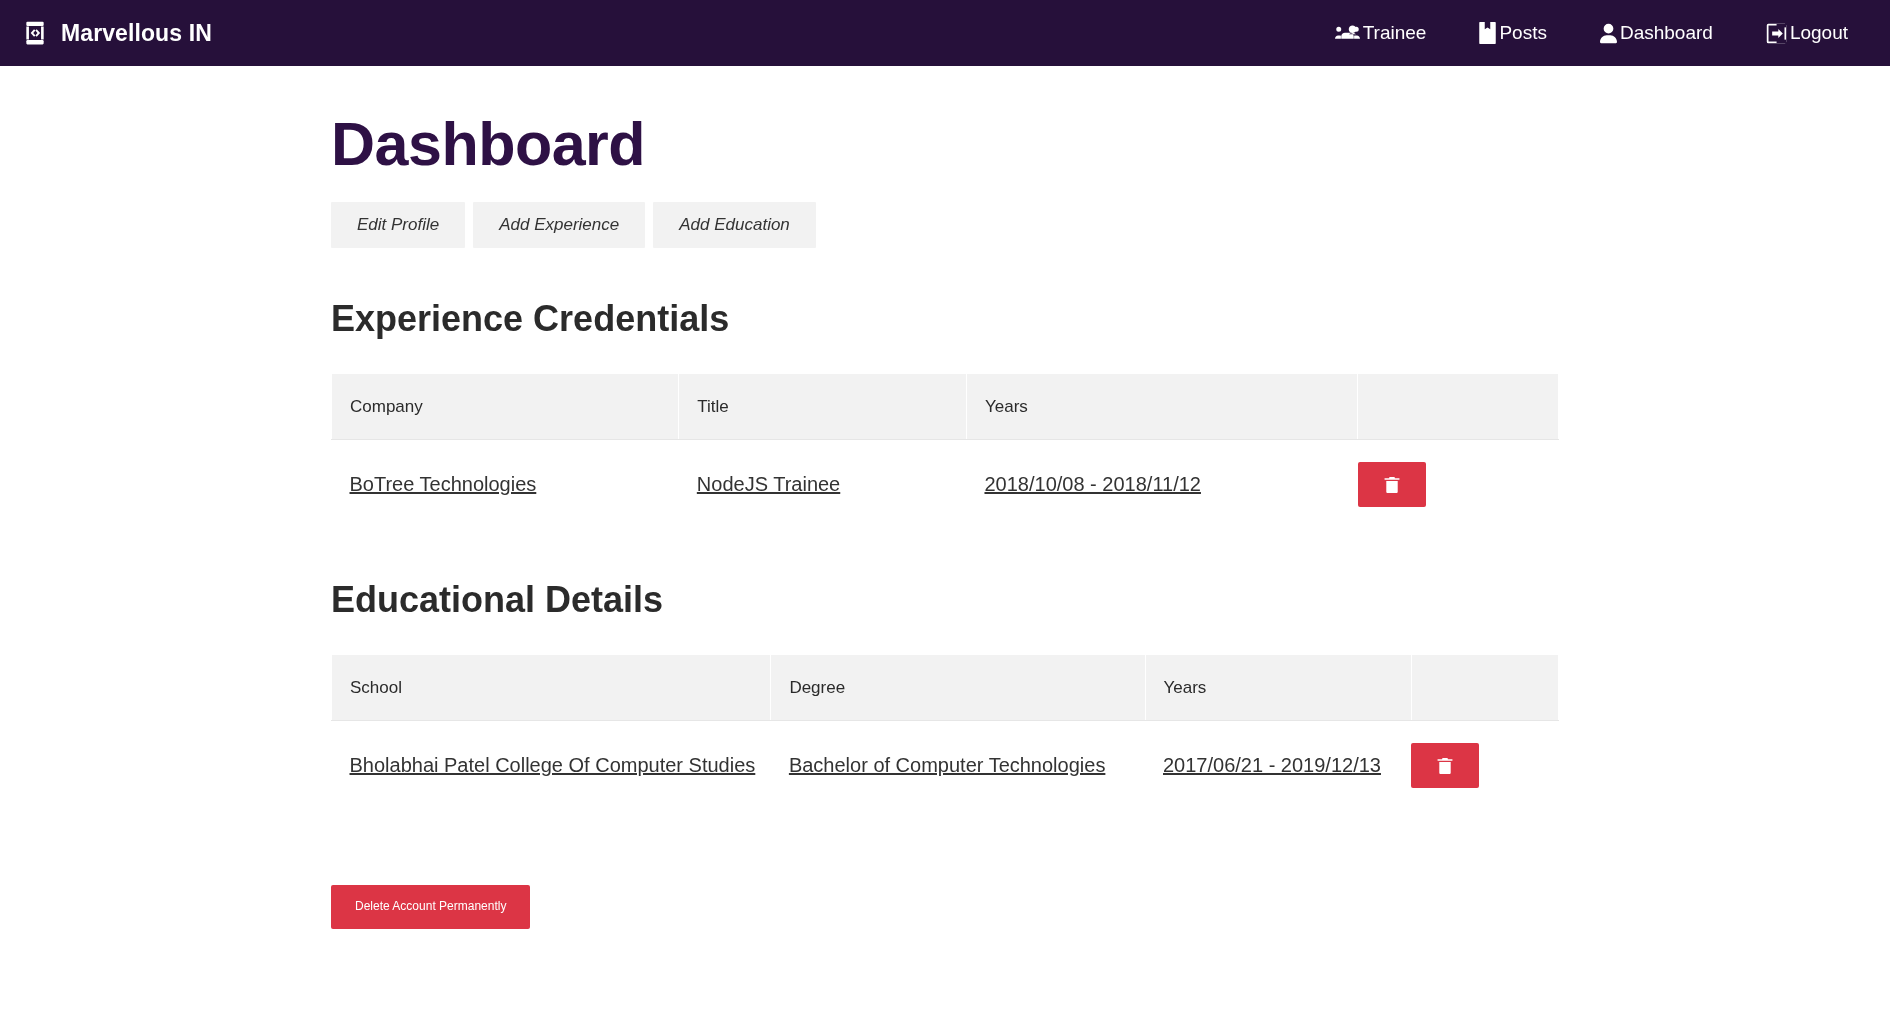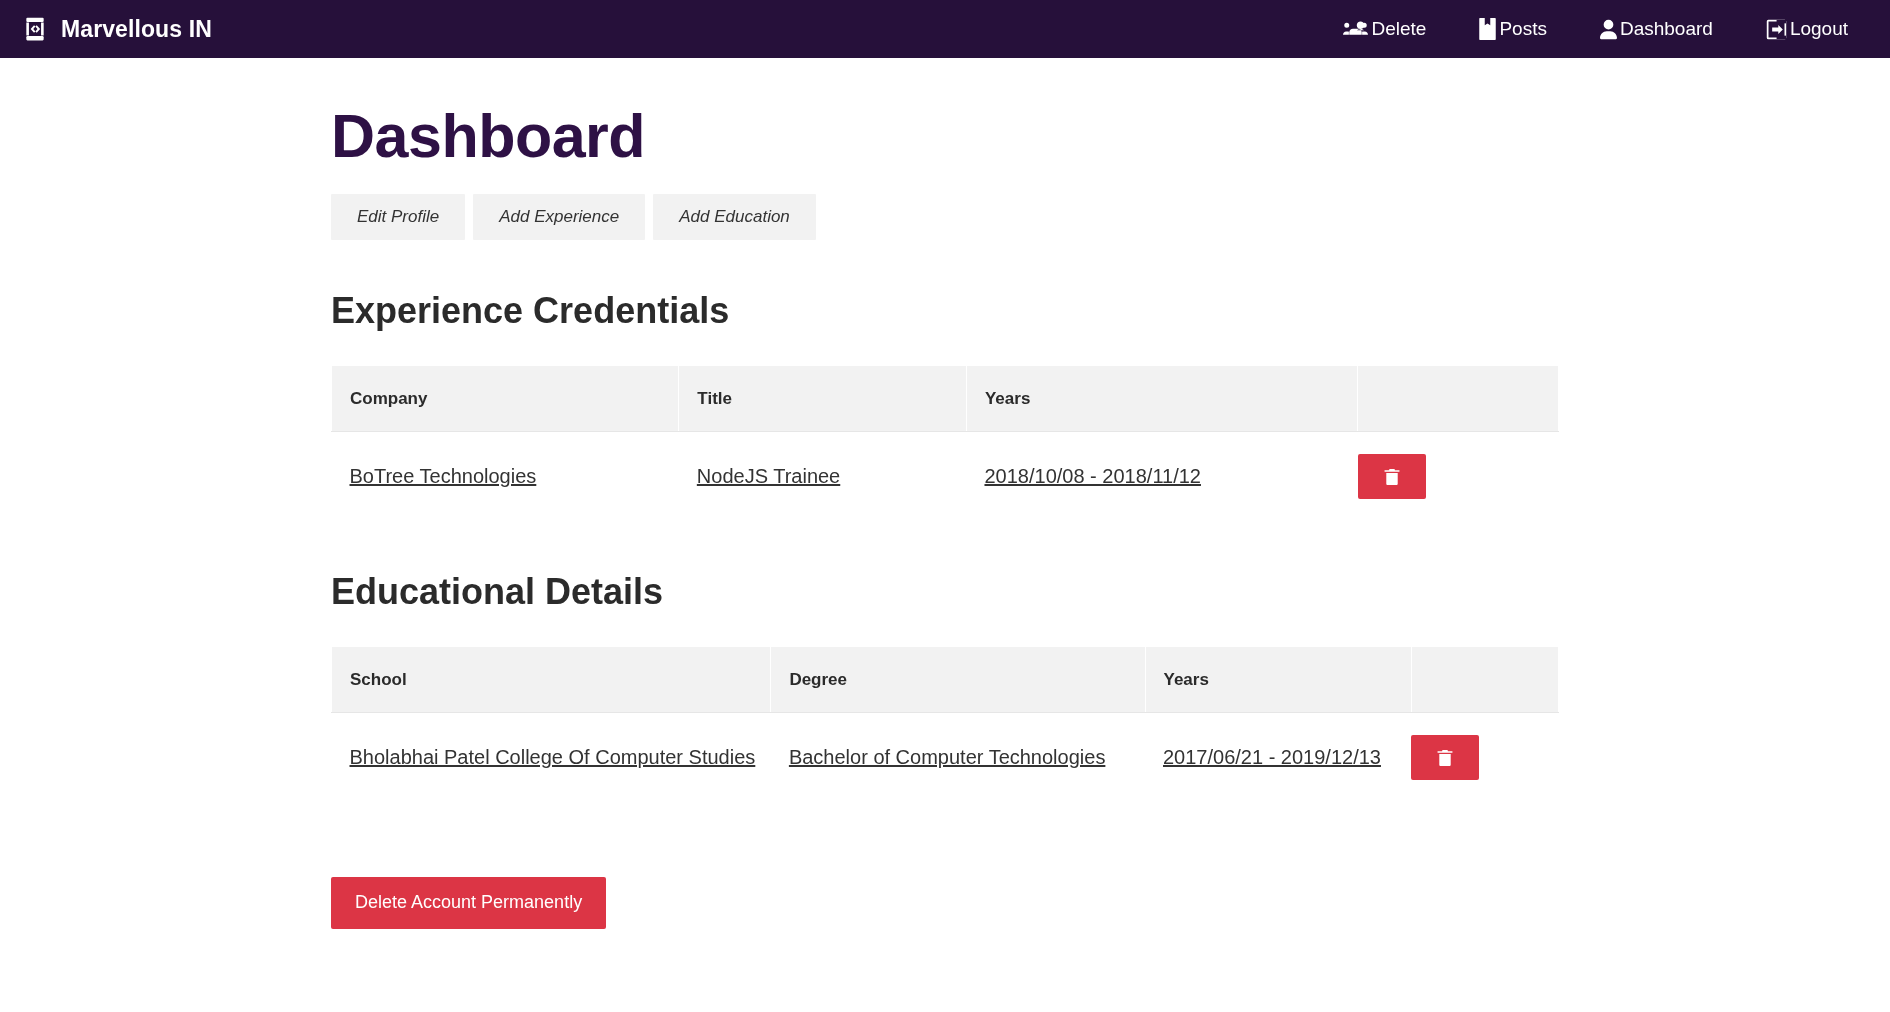--- a/index.html
+++ b/index.html
@@ -6,21 +6,21 @@
   html, body {
     margin: 0; padding: 0;
     width: 1890px; height: 1012px;
     background: #ffffff;
     font-family: "Liberation Sans", sans-serif;
     overflow: hidden;
   }
 
   
   .navbar {
-    height: 58px;
+    height: 66px;
     background: #26103a;
     display: flex;
     align-items: center;
     padding: 0 34px 0 22px;
     position: relative;
   }
   .brand {
     display: flex;
     align-items: center;
     gap: 13px;
@@ -106,21 +106,21 @@
   .table {
     width: 100%;
     border-collapse: collapse;
     margin-top: 33px;
     table-layout: fixed;
   }
   .table thead th {
     background: #f2f2f2;
     text-align: left;
     font-size: 17px;
-    font-weight: bold;
+    font-weight: normal;
     color: #2b2b2b;
     padding: 20px 0 20px 18px;
     border: 1px solid #ffffff;
     border-bottom: 1px solid #e6e6e6;
     height: 66px;
     vertical-align: middle;
   }
   .table tbody td {
     background: #ffffff;
     text-align: left;
@@ -146,21 +146,21 @@
     border-radius: 2px;
   }
   .btn-danger-sm svg { display: block; }
 
   
   .delete-wrap { margin-top: 75px; padding-bottom: 40px; }
   .btn-danger {
     background: #dc3545;
     border: none;
     color: #ffffff;
-    font-size: 18px;
+    font-size: 12px;
     font-family: "Liberation Sans", sans-serif;
     padding: 14px 24px;
     cursor: pointer;
     border-radius: 2px;
     line-height: 1.3;
   }
 </style>
 </head>
 <body>
 
@@ -179,21 +179,21 @@
     <span class="brand-text">Marvellous IN</span>
   </a>
 
   <nav class="nav-links">
     <a class="nav-link" href="#">
       <span>
         <svg width="25" height="20" viewBox="0 0 640 512" fill="#ffffff" xmlns="http://www.w3.org/2000/svg">
           <path d="M96 224a64 64 0 1 0 0-128 64 64 0 1 0 0 128zm448 0a64 64 0 1 0 0-128 64 64 0 1 0 0 128zm-96 32c53 0 96-43 96-96s-43-96-96-96-96 43-96 96 43 96 96 96zm0 0c-35 0-66 12-90 32h180c-24-20-55-32-90-32zM0 400c0-44 36-80 80-80h32c14 0 28 3 40 9-1 5-1 10-1 15v56H0v0zm160-56c0-53 43-96 96-96h128c53 0 96 43 96 96v56H160v-56zm368-24h32c44 0 80 36 80 80v0H489v-56c0-5 0-10-1-15 12-6 26-9 40-9z"></path>
         </svg>
       </span>
-      <span>Delete</span>
+      <span>Trainee</span>
     </a>
 
     <a class="nav-link" href="#">
       <span>
         <svg width="17" height="22" viewBox="0 0 384 512" xmlns="http://www.w3.org/2000/svg">
           <path d="M16 0h352c9 0 16 7 16 16v480c0 9-7 16-16 16H16c-9 0-16-7-16-16V16C0 7 7 0 16 0z" fill="#ffffff"></path>
           <path d="M128 0h128v170l-64-42-64 42V0z" fill="#26103a"></path>
         </svg>
       </span>
       <span>Posts</span>

